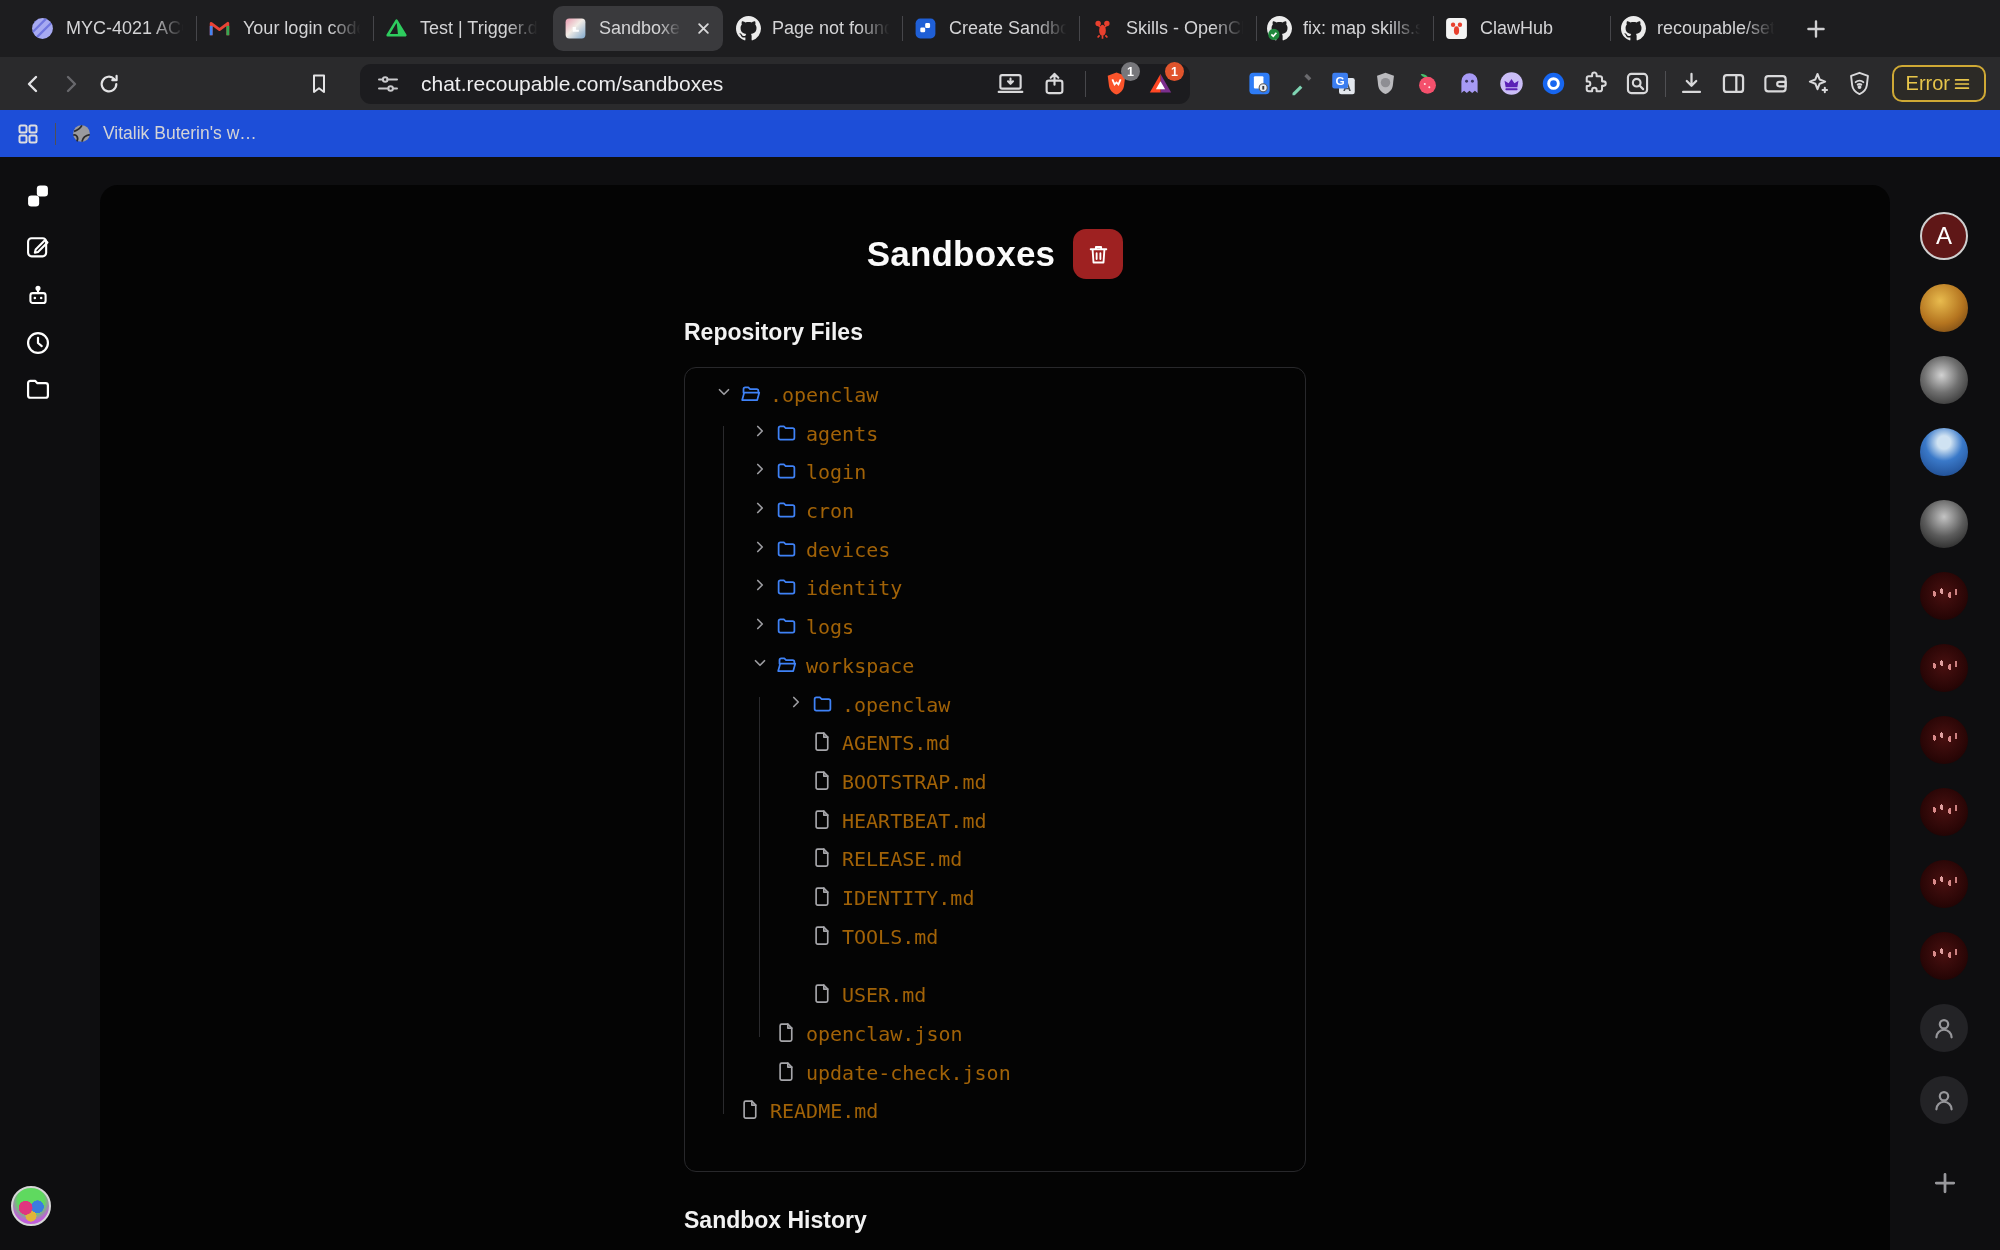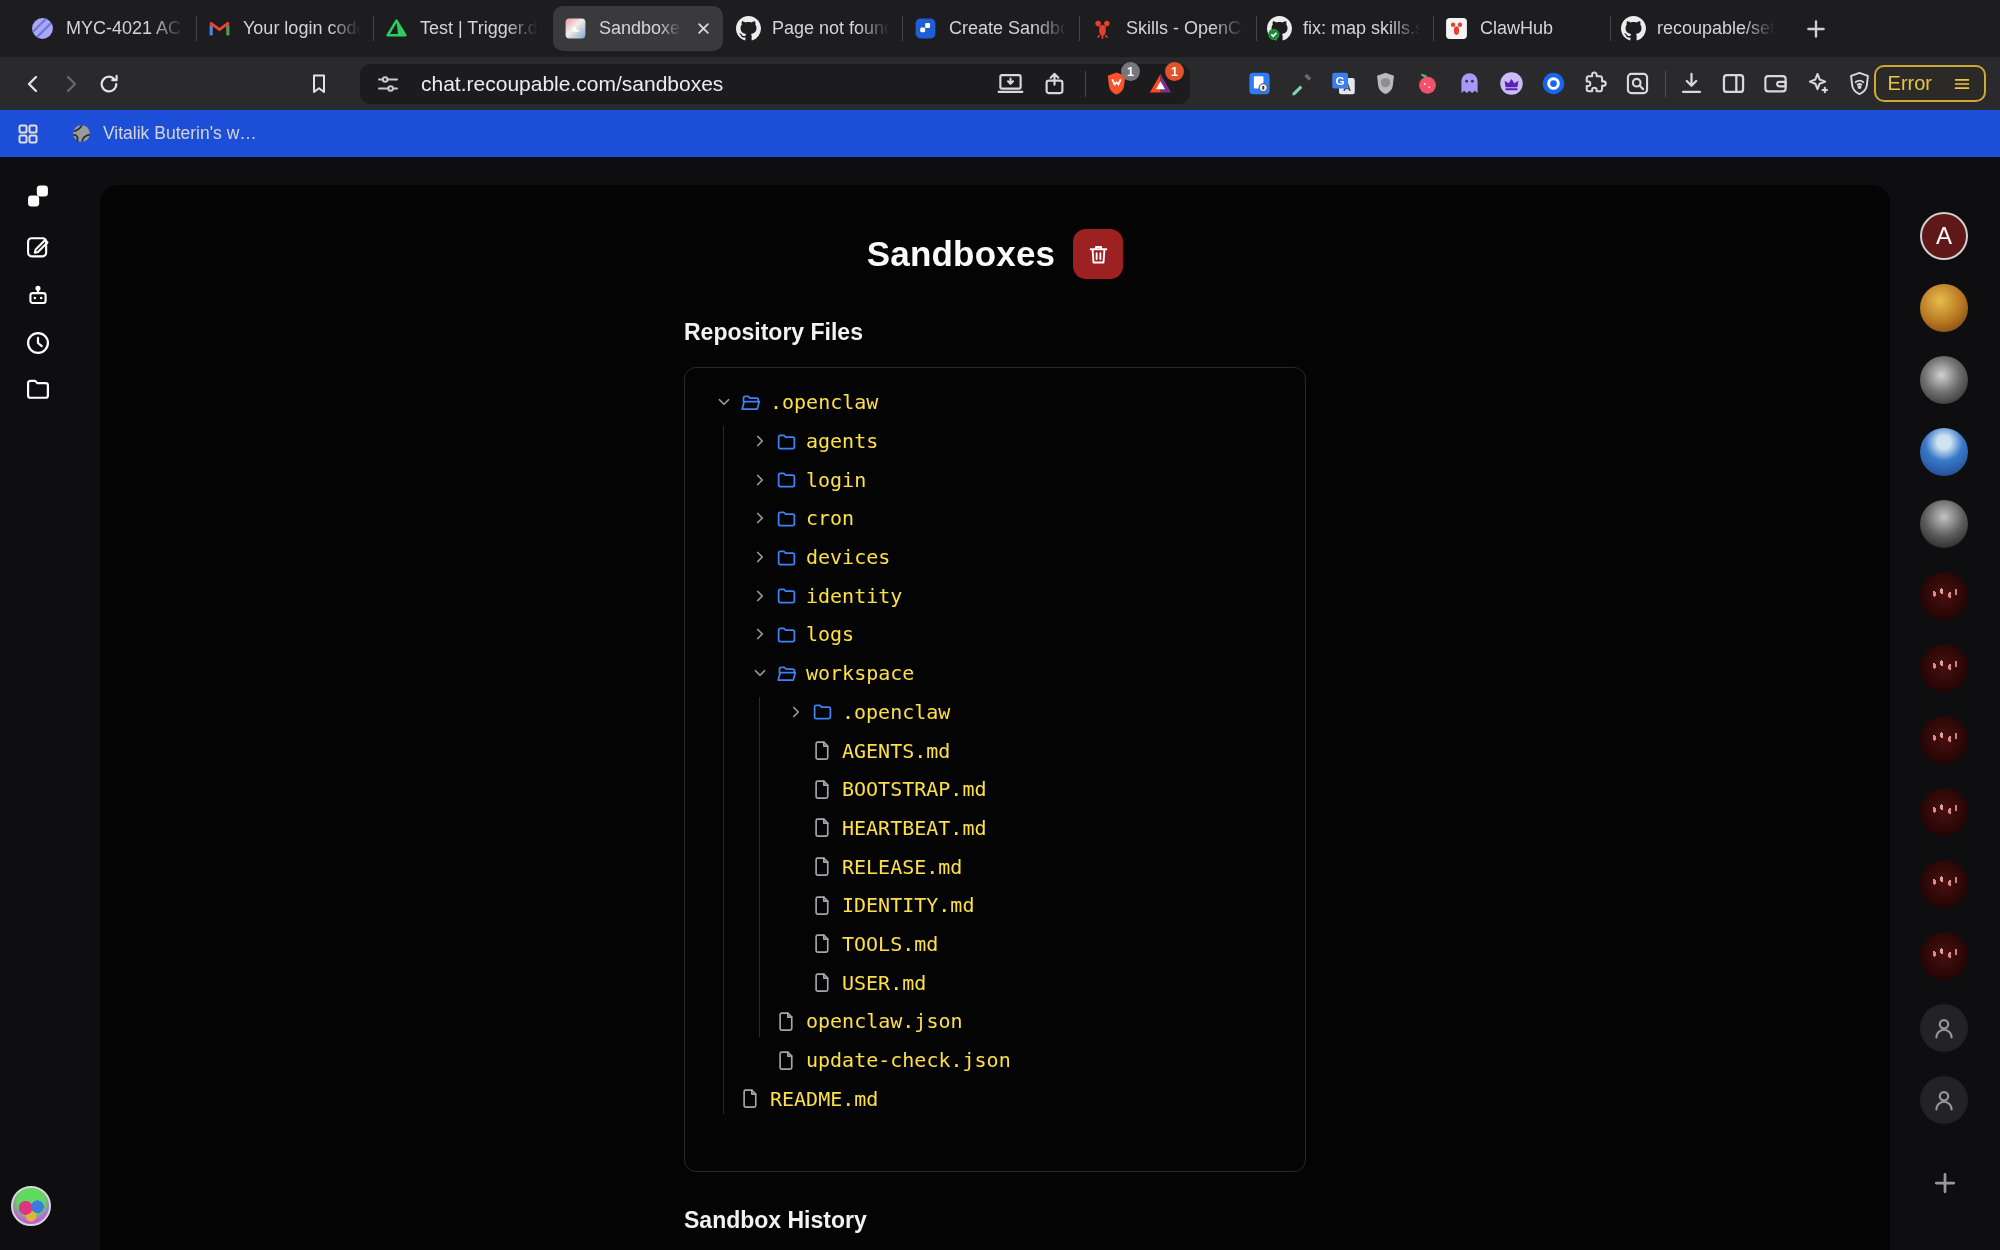--- a/index.html
+++ b/index.html
@@ -42,21 +42,21 @@
   .badge{position:absolute;top:-8px;right:-10px;min-width:19px;height:19px;border-radius:10px;
          font-size:12.5px;font-weight:bold;color:#fff;display:flex;align-items:center;
          justify-content:center;padding:0 3px;box-sizing:border-box;}
   .badge.gray{background:#77777b;} .badge.orange{background:#e0542c;}
   .vsep{width:1px;height:26px;background:#4f4f53;flex:0 0 auto;}
   .urlbar .vsep{background:#47474b;}
   .extgroup{margin-left:56px;display:flex;align-items:center;gap:15px;}
   .actgroup{display:flex;align-items:center;gap:15px;margin-left:12px;}
   .navbar .vsep.mid{margin-left:14px;}
   .errorbtn{margin-left:auto;height:37px;border:2px solid #cfa935;border-radius:10px;
-            color:#e7c54a;display:flex;align-items:center;gap:20px;padding:0 12px;
+            color:#e7c54a;display:flex;align-items:center;gap:2px;padding:0 12px;
             font-size:20px;background:rgba(50,44,18,.25);box-sizing:border-box;}
   .errorbtn .hamb{width:20px;height:18px;color:#e7c54a;}
   .errorbtn .hamb svg{width:100%;height:100%;}
 
   
   .bookmarksbar{position:absolute;top:110px;left:0;right:0;height:47px;background:#1d4ed8;
                 display:flex;align-items:center;padding:0 16px;box-sizing:border-box;gap:15px;}
   .appsico{width:24px;height:24px;color:#dddddf;}
   .appsico svg{width:100%;height:100%;}
   .bookmarksbar .vsep{height:22px;background:#505054;}
@@ -71,22 +71,22 @@
   .cardcol{width:622px;margin:0 auto;}
   .titlerow{display:flex;align-items:center;justify-content:center;gap:18px;padding-top:44px;}
   .pagetitle{font-size:35px;font-weight:bold;color:#fafafa;margin:0;letter-spacing:.2px;}
   .trashbtn{width:50px;height:50px;background:#9e2121;border-radius:13px;display:flex;
             align-items:center;justify-content:center;color:#fff;}
   .trashbtn svg{width:25px;height:25px;}
   .sectionh{font-size:23px;font-weight:600;color:#f2f2f2;margin:0;}
   .repoh{margin-top:40px;}
   .treebox{margin-top:21px;height:805px;border:1px solid #28282b;border-radius:12px;
            position:relative;box-sizing:border-box;padding-top:15px;overflow:hidden;}
-  .trow{height:38.7px;display:flex;align-items:center;box-sizing:border-box;
-        font-family:"DejaVu Sans Mono","Liberation Mono",monospace;font-size:20px;color:#fde047;}
+  .trow{height:38.7px;display:flex;box-sizing:border-box;
+        font-family:"DejaVu Sans Mono","Liberation Mono",monospace;font-size:20px;color:#a16207;}
   .chev{width:18px;height:18px;margin-right:7px;color:#9b9b9f;flex:0 0 auto;}
   .chev svg{width:100%;height:100%;}
   .tico{width:21px;height:21px;margin-right:9px;flex:0 0 auto;}
   .tico svg{width:100%;height:100%;}
   .tico.folder{color:#3f82f7;}
   .tico.file{color:#a6a6aa;}
   .fspacer{width:25px;flex:0 0 auto;}
   .guide{position:absolute;width:1px;background:#2a2a2d;}
   .historyh{margin-top:35px;}
 
@@ -636,21 +636,21 @@
           <div class="trow" style="padding-left: 102px;">
             <span class="fspacer"></span>
             <span class="tico file">
               <svg viewBox="0 0 24 24" fill="none" stroke="currentColor" stroke-width="1.9" stroke-linecap="round" stroke-linejoin="round">
                 <path d="M6.5 2.5h7l4.5 4.5v13a1.8 1.8 0 0 1-1.8 1.8H6.5a1.8 1.8 0 0 1-1.8-1.8V4.3a1.8 1.8 0 0 1 1.8-1.8z"></path>
                 <path d="M13.5 2.5V7H18"></path>
               </svg>
             </span>
             <span>TOOLS.md</span>
           </div>
-          <div class="trow" style="padding-left: 102px;">
+          <div class="trow" style="padding-left: 102px; margin-top: 20px;">
             <span class="fspacer"></span>
             <span class="tico file">
               <svg viewBox="0 0 24 24" fill="none" stroke="currentColor" stroke-width="1.9" stroke-linecap="round" stroke-linejoin="round">
                 <path d="M6.5 2.5h7l4.5 4.5v13a1.8 1.8 0 0 1-1.8 1.8H6.5a1.8 1.8 0 0 1-1.8-1.8V4.3a1.8 1.8 0 0 1 1.8-1.8z"></path>
                 <path d="M13.5 2.5V7H18"></path>
               </svg>
             </span>
             <span>USER.md</span>
           </div>
           <div class="trow" style="padding-left: 66px;">

